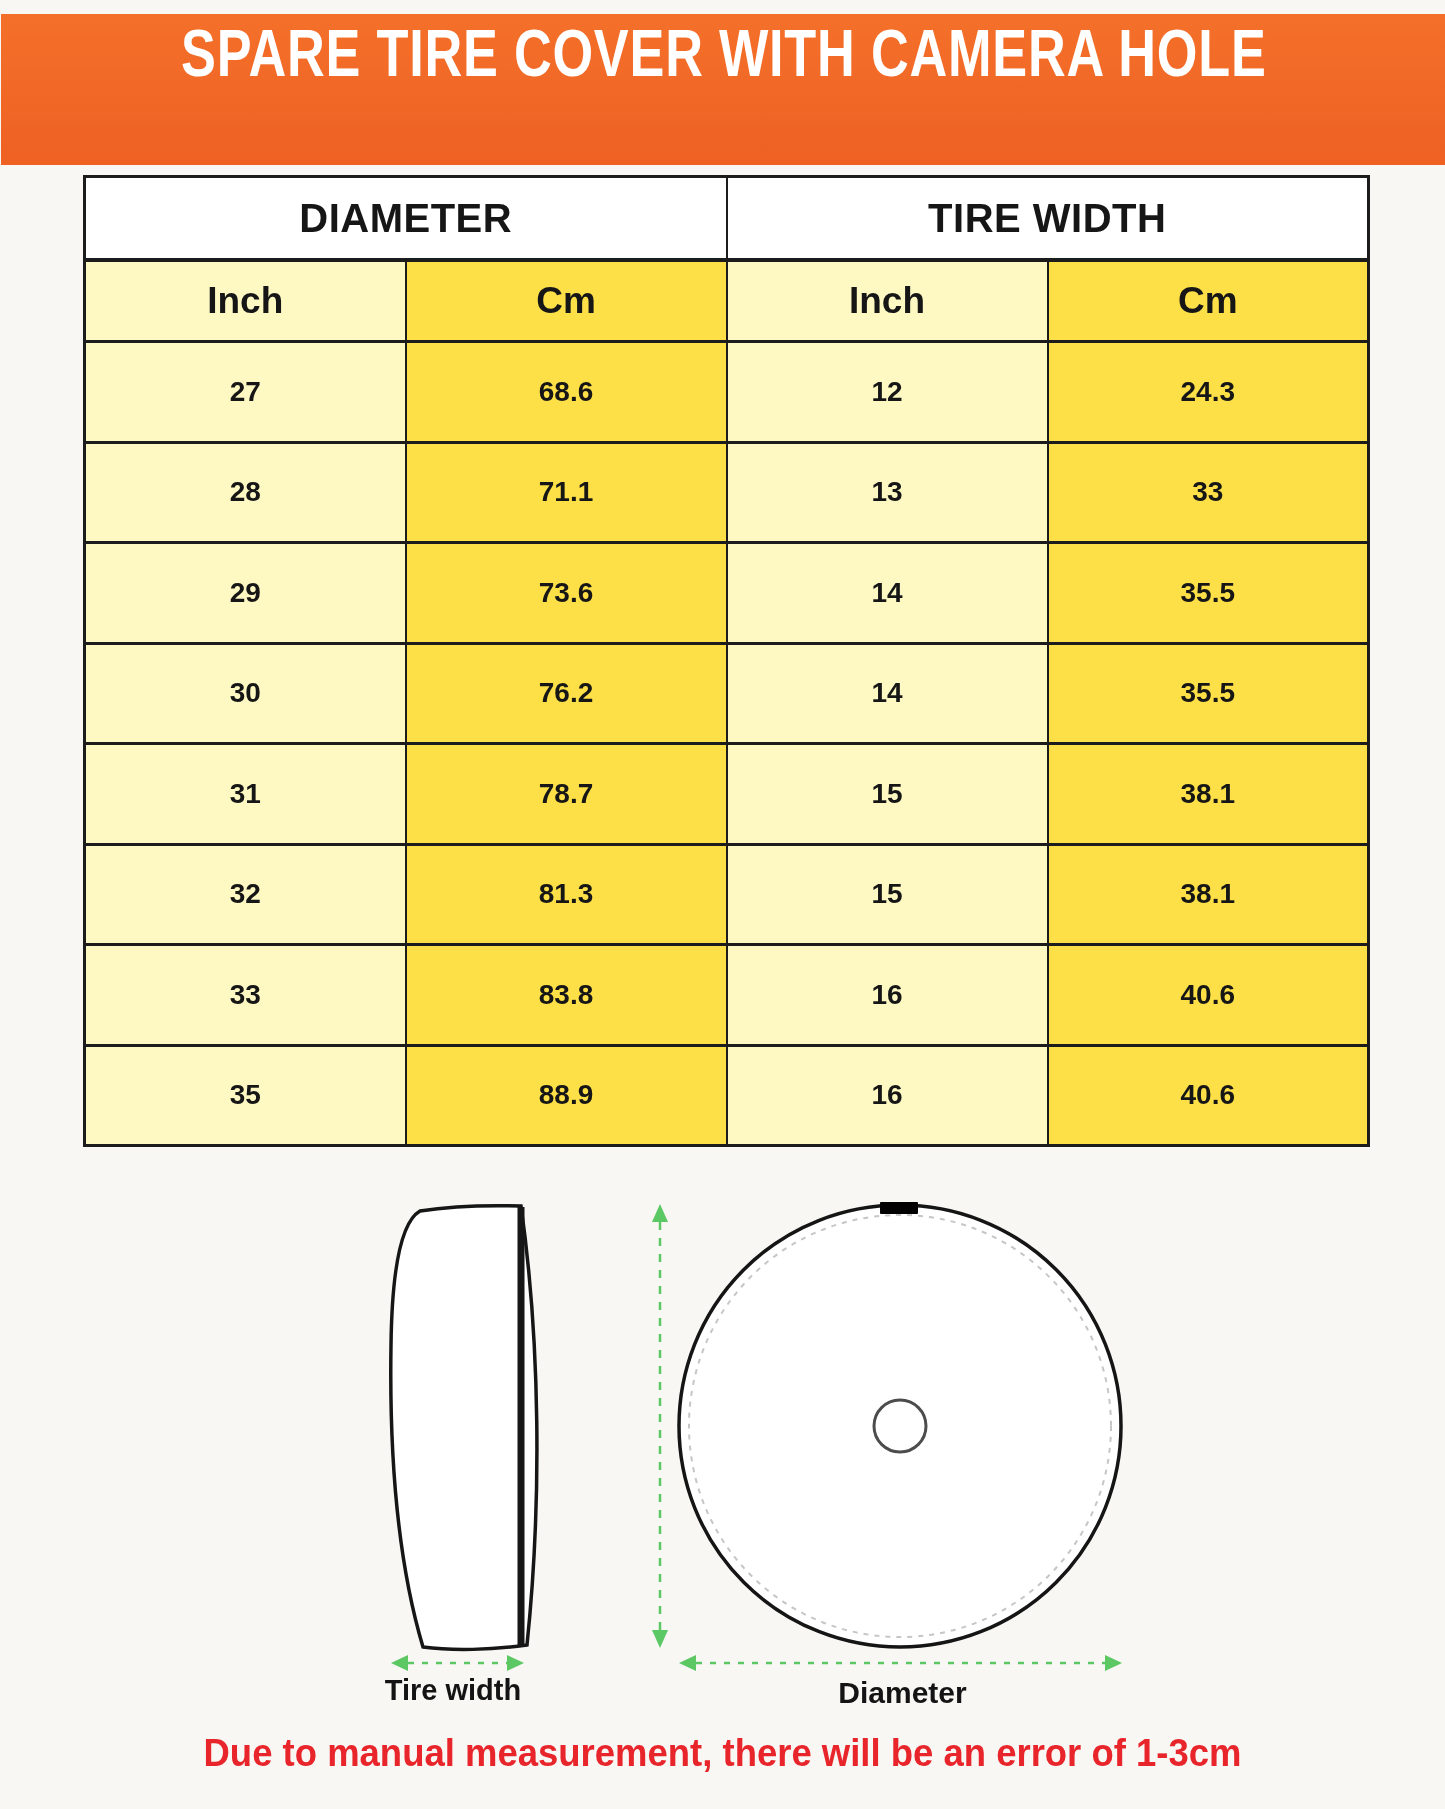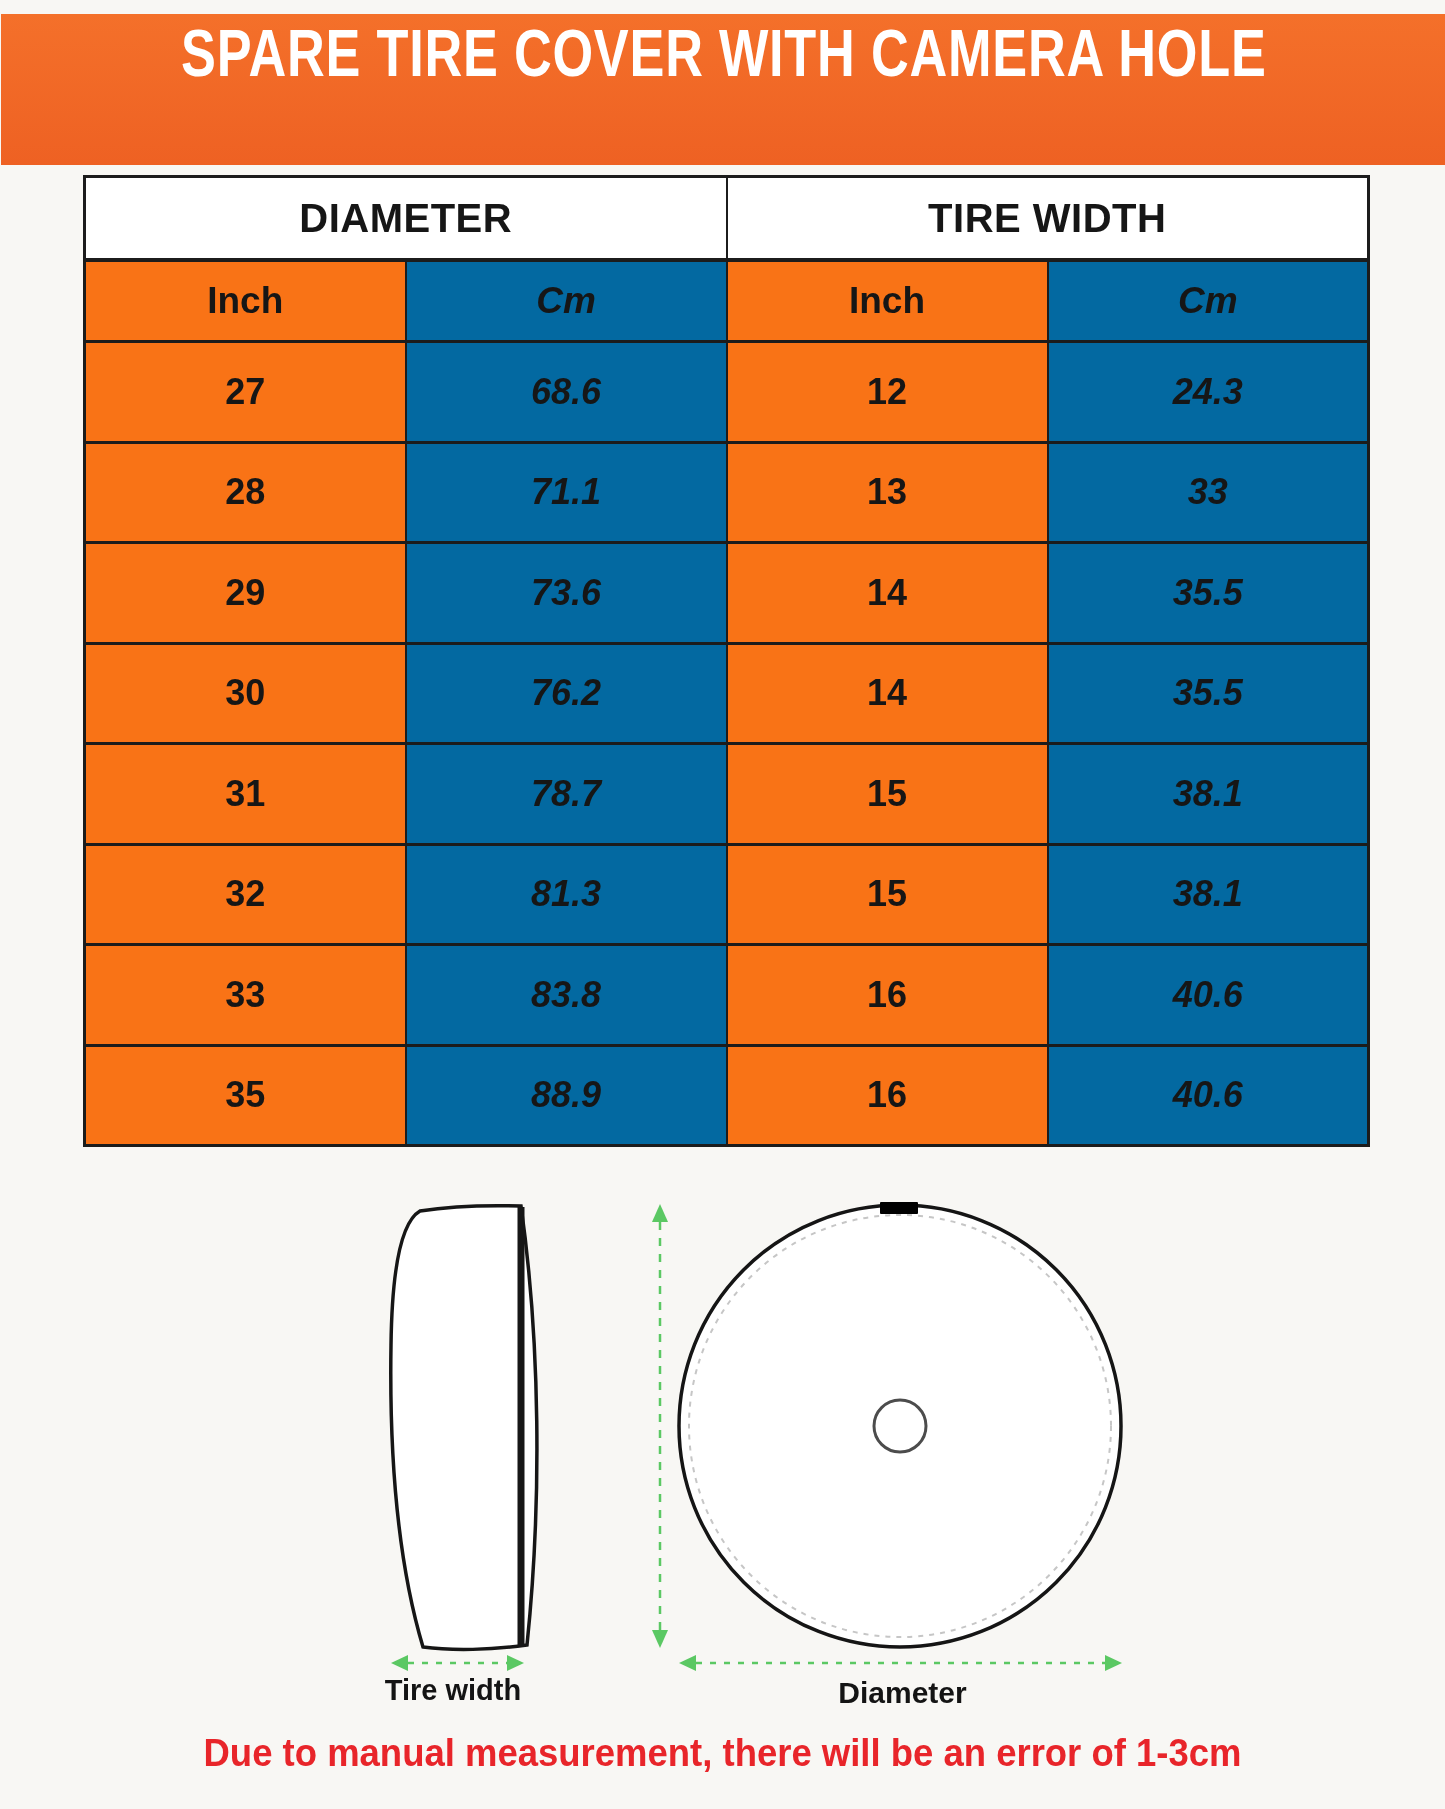--- a/index.html
+++ b/index.html
@@ -37,23 +37,23 @@
     border-left:2px solid #1c1c1c;border-right:2px solid #1c1c1c;
     border-top:3px solid #1c1c1c;border-bottom:3px solid #1c1c1c;
     text-align:center;vertical-align:middle;
     color:#161616;padding:0;
   }
   tr.group-row th{
     height:80px;font-size:40px;font-weight:800;letter-spacing:0.5px;
     background:#ffffff;border-bottom:4px solid #1c1c1c;
   }
   tr.sub-row th{height:78px;font-size:37px;font-weight:700;}
-  tbody td{height:79px;font-size:36px;font-weight:600;}
-  .c-inch{background:#f97316;}
-  .c-cm{background:#0369a1;font-style:italic;}
+  tbody td{height:79px;font-size:28px;font-weight:600;}
+  .c-inch{background:#fef9c3;}
+  .c-cm{background:#fde047;}
   
   svg.diagram{position:absolute;left:0;top:0;width:1445px;height:1809px;pointer-events:none;}
   .lbl{position:absolute;color:#141414;font-weight:700;}
   .lbl.tire-width{left:368px;top:1674px;width:170px;text-align:center;font-size:29px;}
   .lbl.diameter{left:810px;top:1676px;width:185px;text-align:center;font-size:30px;}
   
   .note{
     position:absolute;left:0;top:1732px;width:1445px;
     text-align:center;
     color:#e8252a;font-size:38px;font-weight:700;

